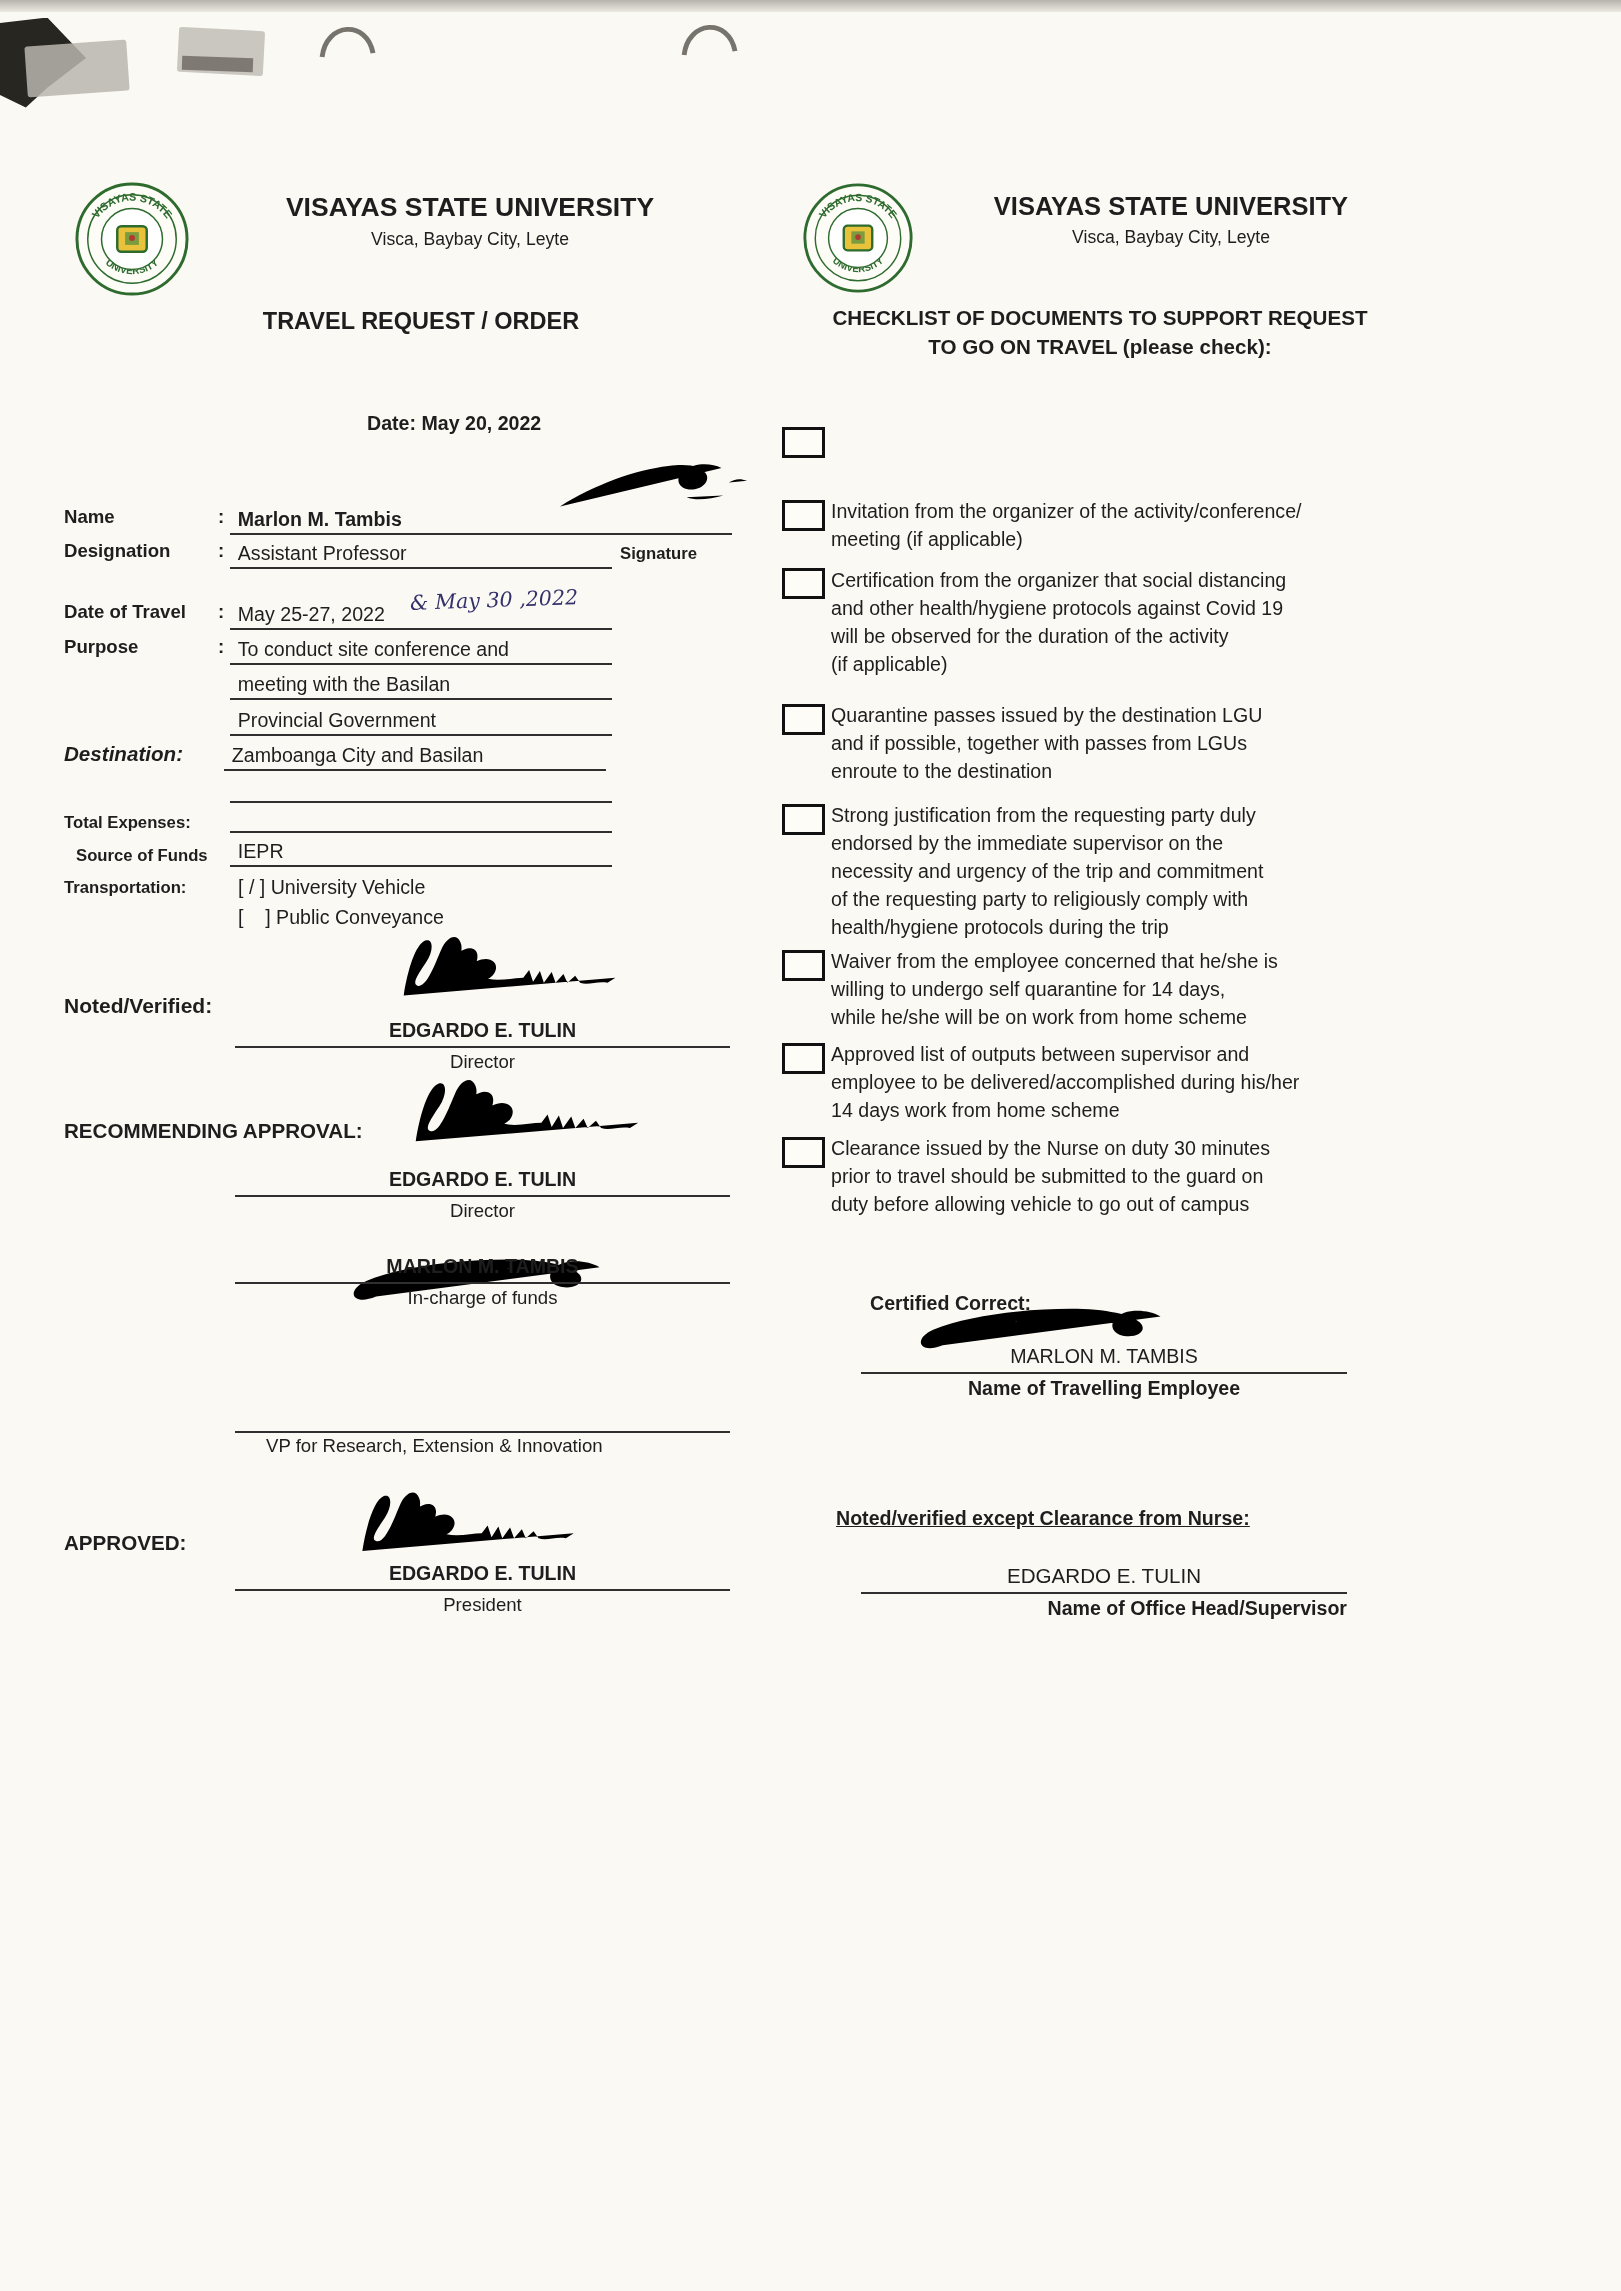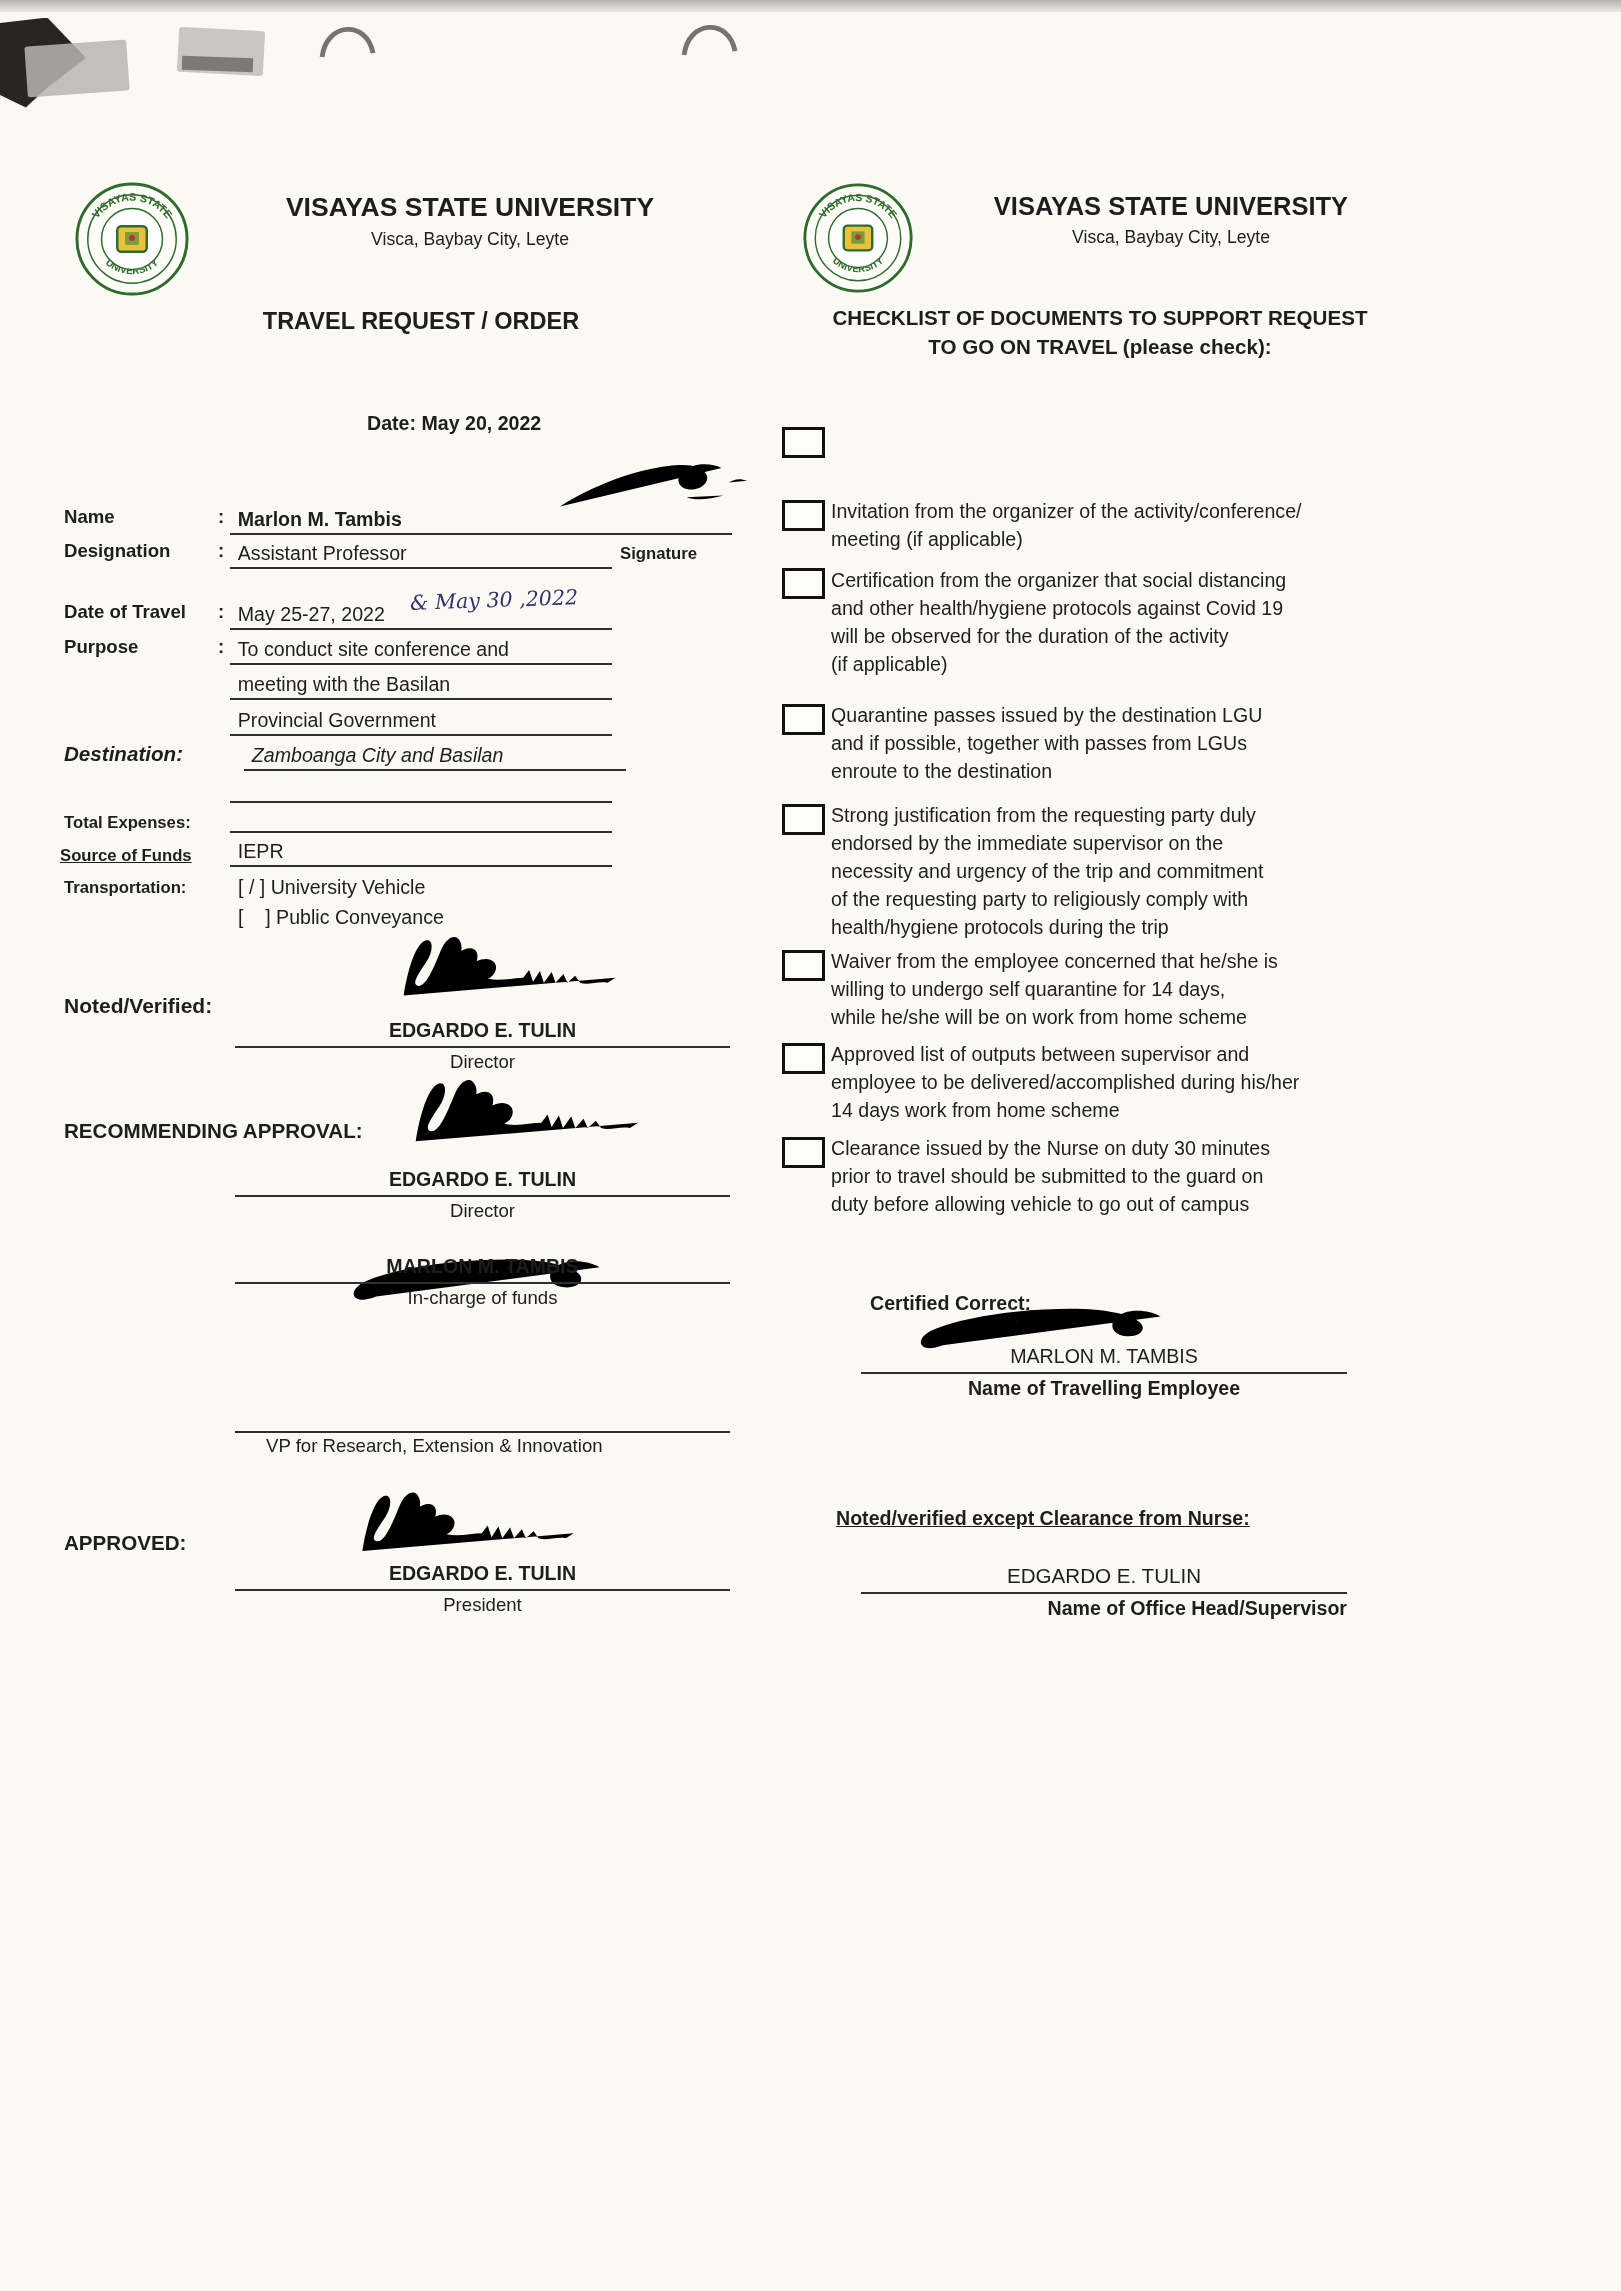--- a/index.html
+++ b/index.html
@@ -116,29 +116,29 @@
     <span class="val">To conduct site conference and</span>
   </div>
   <div class="abs u" style="left:230px;top:667px;width:382px;height:31px;">
     <span class="val">meeting with the Basilan</span>
   </div>
   <div class="abs u" style="left:230px;top:703px;width:382px;height:31px;">
     <span class="val">Provincial Government</span>
   </div>
 
   <div class="abs b" style="left:64px;top:742px;font-size:20.6px;font-style:italic;">Destination:</div>
-  <div class="abs u" style="left:244px;top:738px;width:382px;height:31px;font-style:italic;">
+  <div class="abs u" style="left:224px;top:738px;width:382px;height:31px;">
     <span class="val">Zamboanga City and Basilan</span>
   </div>
   <div class="abs u" style="left:230px;top:774px;width:382px;height:27.4px;"></div>
 
   <div class="abs lbl-sm" style="left:64px;top:813px;">Total Expenses:</div>
   <div class="abs u" style="left:230px;top:804px;width:382px;height:27.4px;"></div>
 
-  <div class="abs lbl-sm" style="left:60px;top:846px;text-decoration:underline;">Source of Funds</div>
+  <div class="abs lbl-sm" style="left:76px;top:846px;">Source of Funds</div>
   <div class="abs u" style="left:230px;top:835px;width:382px;height:30px;">
     <span class="val">IEPR</span>
   </div>
 
   <div class="abs lbl-sm" style="left:64px;top:878px;">Transportation:</div>
   <div class="abs pre" style="left:238px;top:876px;font-size:19.6px;">[ / ] University Vehicle</div>
   <div class="abs pre" style="left:238px;top:906px;font-size:19.6px;">[    ] Public Conveyance</div>
 
   <svg class="sig" style="left:372px;top:919px" width="279" height="98" viewBox="0 0 280 100">
       <use href="#sig-tulin"></use>

